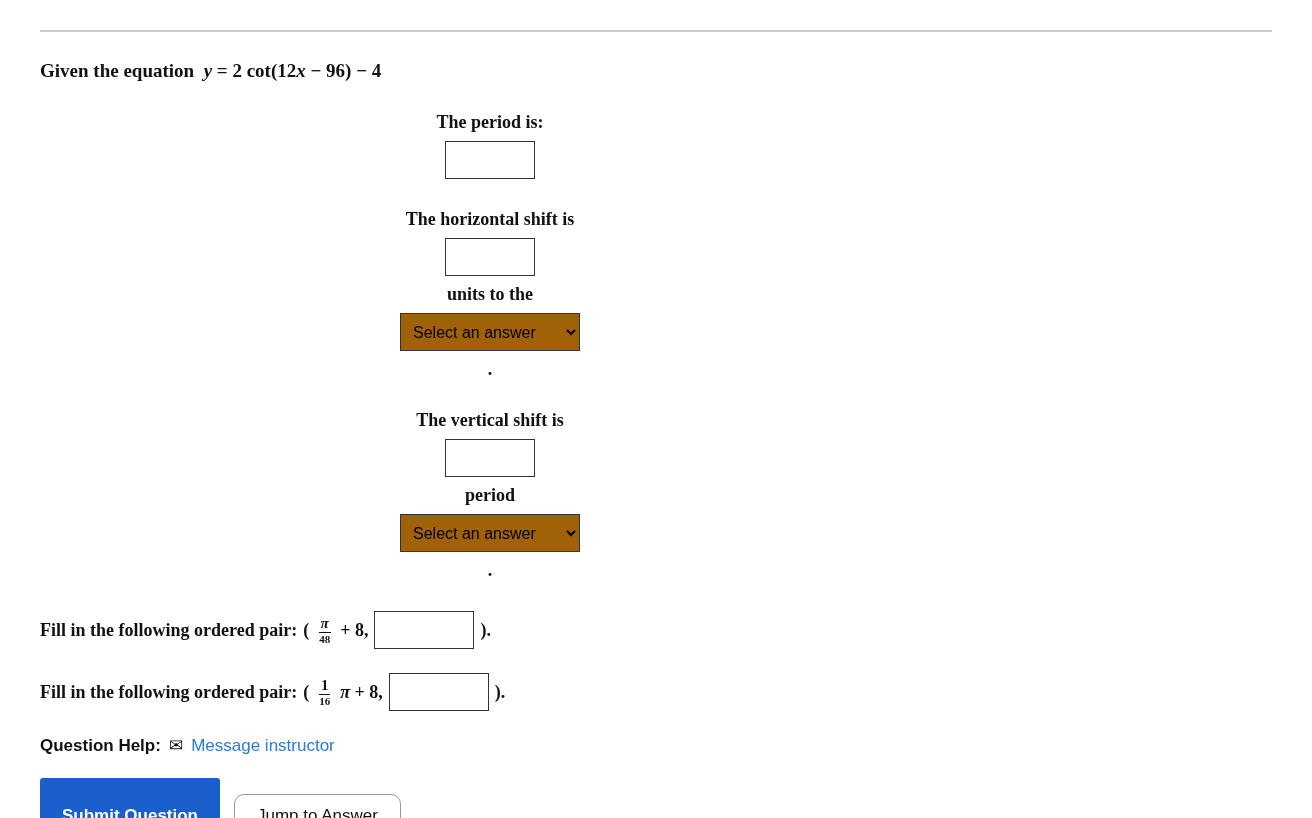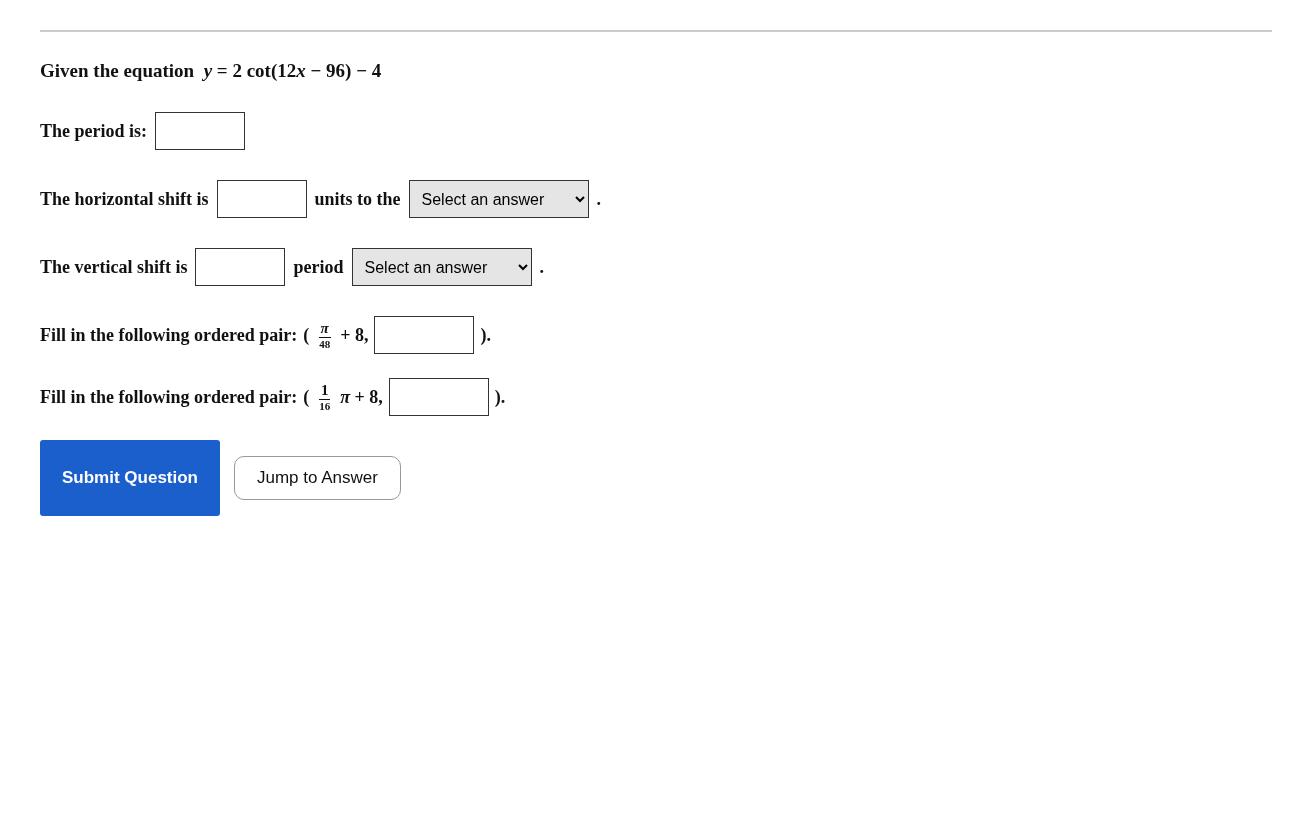--- a/index.html
+++ b/index.html
@@ -22,41 +22,42 @@
     }
 
     .row {
       margin-bottom: 30px;
       display: flex;
       align-items: center;
       flex-wrap: wrap;
       gap: 8px;
       font-weight: bold;
       font-size: 18px;
+      flex-direction: column;
     }
 
     .row .label {
       font-weight: bold;
     }
 
     .text-input {
       border: 1.5px solid #333;
       width: 90px;
       height: 38px;
       font-size: 16px;
       padding: 2px 6px;
       outline: none;
     }
 
     .select-dropdown {
       border: 1.5px solid #333;
       height: 38px;
       font-size: 16px;
       padding: 2px 8px;
-      background: #e5e5e5;
+      background: #a16207;
       cursor: pointer;
       min-width: 180px;
     }
 
     .equation-line {
       margin-bottom: 30px;
       font-size: 19px;
       font-weight: bold;
     }
 
@@ -203,19 +204,24 @@
     <span>(</span>
     <span class="math-frac">
       <span class="numerator">1</span>
       <span class="denominator">16</span>
     </span>
     <span><i>π</i> + 8,</span>
     <input class="text-input" type="text" value="" style="width: 100px;">
     <span>).</span>
   </div>
 
+  <div class="question-help">
+    <span style="font-weight:bold;">Question Help:</span>
+    <span class="mail-icon">✉</span>
+    <a href="#">Message instructor</a>
+  </div>
 
   <div class="buttons-row">
     <button class="btn-submit">Submit Question</button>
     <button class="btn-jump">Jump to Answer</button>
   </div>
 
 </div>
 
 </body></html>

